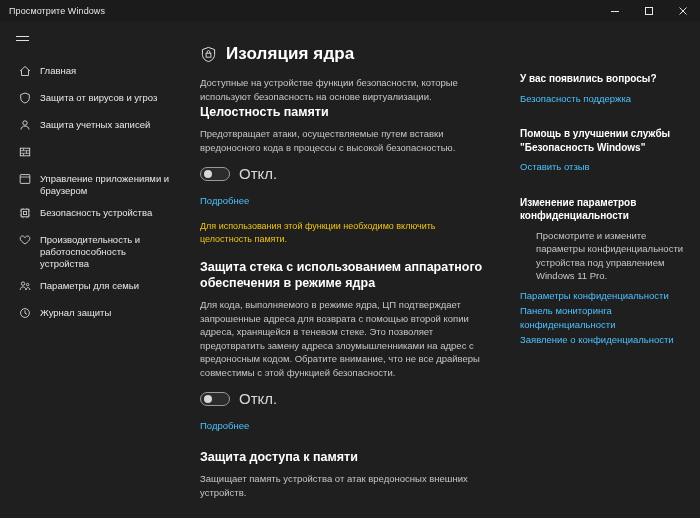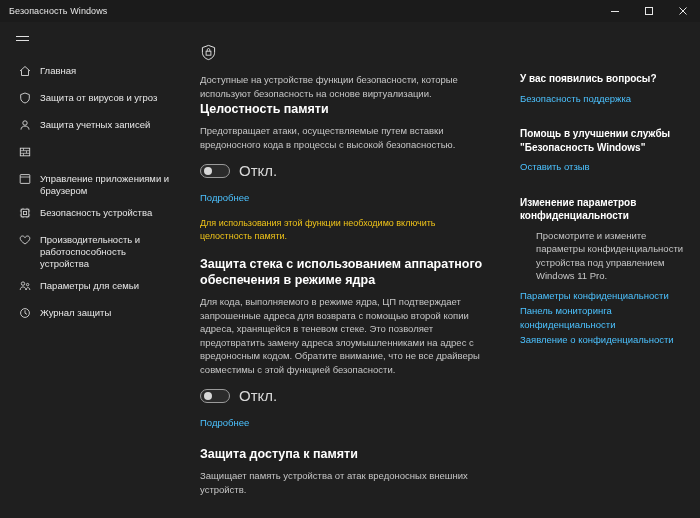--- a/index.html
+++ b/index.html
@@ -242,21 +242,21 @@
     line-height: 13.5px;
     margin-bottom: 2px;
   }
 </style>
 </head>
 <body>
 
 <div class="window">
 
   <div class="titlebar">
-    <div class="title">Безопасность Windows</div>
+    <div class="title">Просмотрите Windows</div>
     <div class="spacer"></div>
     <div class="winbtn">
       <svg width="10" height="10" viewBox="0 0 10 10">
           <rect x="1" y="5" width="8" height="1" fill="#e6e6e6"></rect>
         </svg>
     </div>
     <div class="winbtn">
       <svg width="10" height="10" viewBox="0 0 10 10">
           <rect x="1.5" y="1.5" width="7" height="7" fill="none" stroke="#e6e6e6" stroke-width="1"></rect>
         </svg>
@@ -375,20 +375,21 @@
       <div class="main">
 
         <div class="page-head">
           <div class="pico">
             <svg width="17" height="17" viewBox="0 0 17 17">
               <path d="M8.5 1.4 L14.6 3.6 V8.4 C14.6 11.9 12 14.6 8.5 15.6 C5 14.6 2.4 11.9 2.4 8.4 V3.6 Z" fill="none" stroke="#e2e2e2" stroke-width="1"></path>
               <rect x="6.1" y="7.2" width="4.8" height="4" fill="none" stroke="#e2e2e2" stroke-width="0.9"></rect>
               <path d="M7.2 7.2 V5.9 C7.2 5 7.8 4.5 8.5 4.5 C9.2 4.5 9.8 5 9.8 5.9 V7.2" fill="none" stroke="#e2e2e2" stroke-width="0.9"></path>
             </svg>
           </div>
+          <div class="page-title">Изоляция ядра</div>
         </div>
 
         <div class="page-desc">Доступные на устройстве функции безопасности, которые используют безопасность на основе виртуализации.</div>
 
         
         <div class="sec-title">Целостность памяти</div>
         <div class="sec-desc">Предотвращает атаки, осуществляемые путем вставки вредоносного кода в процессы с высокой безопасностью.</div>
         <div class="toggle-row">
           <div class="toggle">
             <div class="knob"></div>

